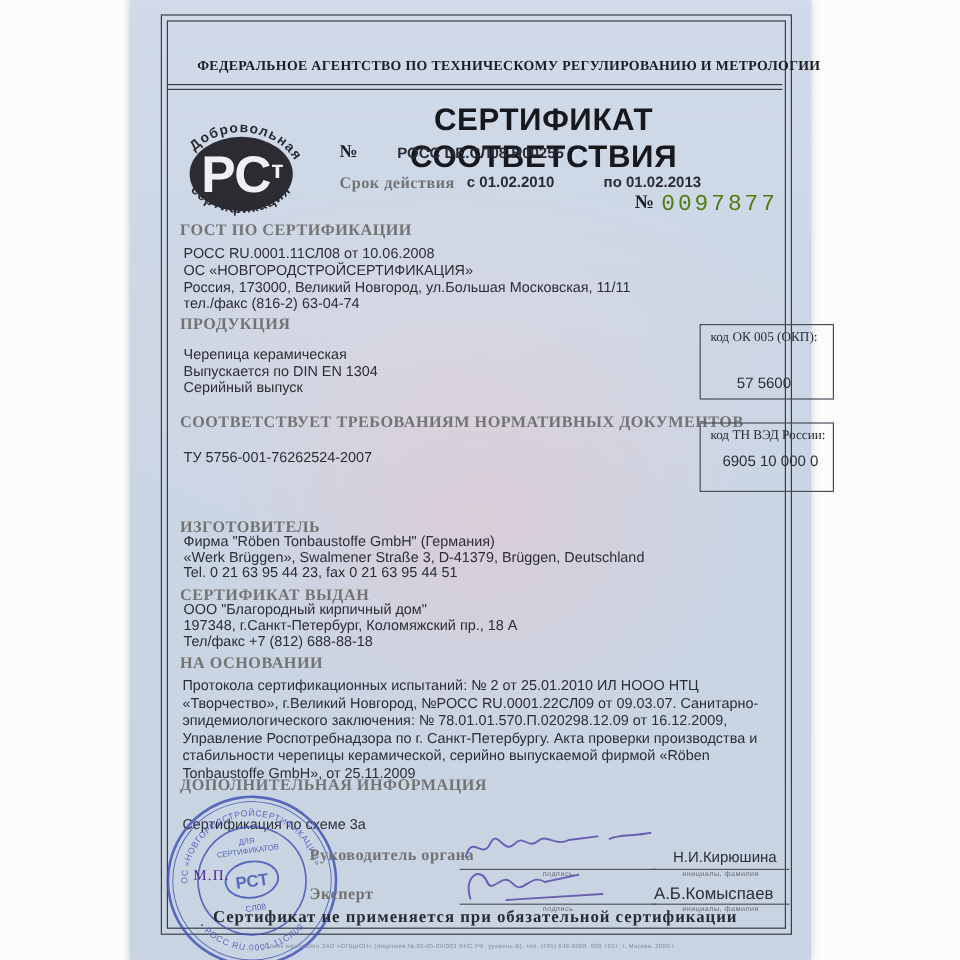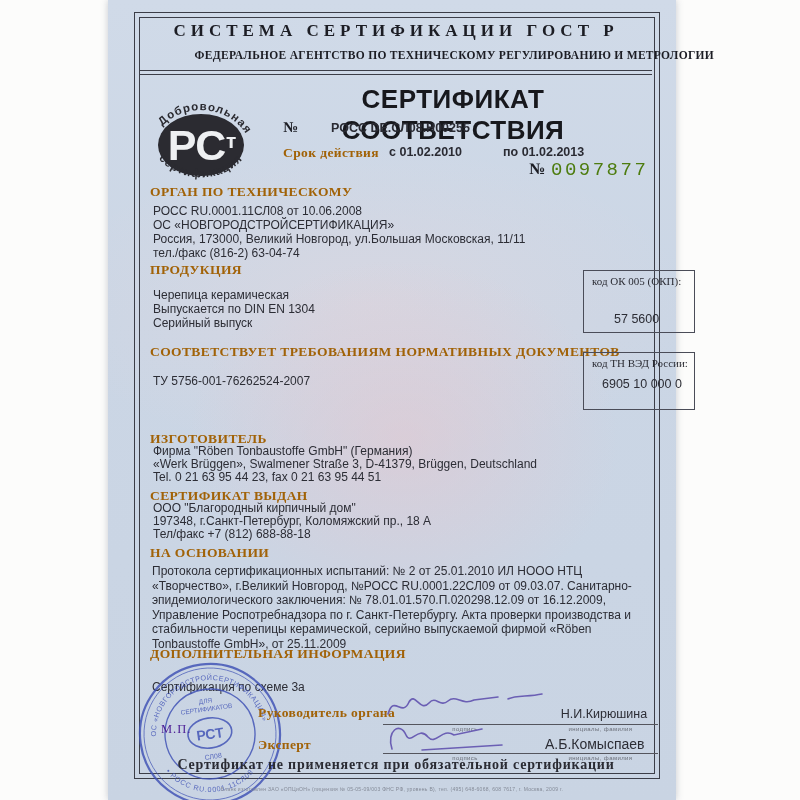--- a/index.html
+++ b/index.html
@@ -7,27 +7,27 @@
         font-family:"Liberation Sans",sans-serif;color:#26272e;}
   .paper{position:absolute;left:108px;top:0;width:568px;height:800px;
     background:
       radial-gradient(ellipse 300px 250px at 52% 55%, rgba(231,197,204,.50), rgba(231,197,204,0) 72%),
       radial-gradient(ellipse 430px 210px at 46% 38%, rgba(236,214,217,.35), rgba(236,214,217,0) 75%),
       linear-gradient(180deg,#d0dae8 0%,#cbd6e5 40%,#c9d4e3 100%);
     box-shadow:0 0 7px rgba(60,70,90,.28);}
   .abs{position:absolute;}
   .nw{white-space:nowrap;}
   .serif{font-family:"Liberation Serif",serif;}
-  .hd{font-family:"Liberation Serif",serif;font-weight:bold;color:#a16207;font-size:13.5px;letter-spacing:.4px;white-space:nowrap;}
+  .hd{font-family:"Liberation Serif",serif;font-weight:bold;color:#737373;font-size:13.5px;letter-spacing:.4px;white-space:nowrap;}
   .bl{font-size:12px;line-height:14px;color:#2c2d35;white-space:nowrap;}
   .frame-outer{position:absolute;left:134px;top:12px;width:524px;height:765px;border:1.6px solid #3b3d47;}
   .frame-inner{position:absolute;left:139px;top:17px;width:514px;height:755px;border:1px solid #3b3d47;}
   .hdr1{left:134px;top:21px;width:524px;text-align:center;font-family:"Liberation Serif",serif;
         font-weight:bold;font-size:17px;letter-spacing:5px;color:#1c1d24;}
-  .hdr2{left:134px;top:49px;width:580px;text-align:right;font-family:"Liberation Serif",serif;
+  .hdr2{left:134px;top:49px;width:580px;text-align:center;font-family:"Liberation Serif",serif;
         font-weight:bold;font-size:11.5px;letter-spacing:.3px;color:#1c1d24;}
   .dbl{left:140px;top:70px;width:512px;height:3px;border-top:1.5px solid #3b3d47;border-bottom:1px solid #3b3d47;}
   .title{left:248px;top:84px;width:410px;text-align:center;font-weight:bold;font-size:26px;
          letter-spacing:.5px;color:#17181d;}
   .codebox{border:1px solid #4a4c58;position:absolute;margin-left:37px;}
   .codebox .lab{font-family:"Liberation Serif",serif;font-size:11px;color:#2a2b33;padding:4px 0 0 8px;white-space:nowrap;}
   .codebox .val{position:absolute;font-size:12.5px;color:#2c2d35;white-space:nowrap;}
   .cap{font-size:6px;color:#6a6e78;letter-spacing:.4px;text-align:center;}
   .sigline{height:1px;background:#54555d;}
   .red{font-family:Liberation Mono, monospace;font-size:19px;letter-spacing:2.5px;color:#4d7c0f;}
@@ -35,21 +35,20 @@
 </style>
 </head>
 <body>
 
 <div class="page">
   <div class="paper"></div>
 
   <div class="frame-outer"></div>
   <div class="frame-inner"></div>
 
-  <div class="abs hdr1">СИСТЕМА СЕРТИФИКАЦИИ ГОСТ Р</div>
   <div class="abs hdr2">ФЕДЕРАЛЬНОЕ АГЕНТСТВО ПО ТЕХНИЧЕСКОМУ РЕГУЛИРОВАНИЮ И МЕТРОЛОГИИ</div>
   <div class="abs dbl"></div>
 
   <svg class="abs" style="left:140px;top:86px" width="122" height="114" viewBox="0 0 122 114">
     <defs>
       <path id="logoTop" d="M 13,54 A 51,45 0 0 1 109,54"></path>
       <path id="logoBot" d="M 11,60 A 53,47 0 0 0 111,60"></path>
     </defs>
     <text font-family="Liberation Sans, sans-serif" font-size="11.5" font-weight="bold" fill="#2b2b31" letter-spacing="1">
       <textPath href="#logoTop" startOffset="14%">Добровольная</textPath>
@@ -64,21 +63,21 @@
 
   <div class="abs title">СЕРТИФИКАТ СООТВЕТСТВИЯ</div>
   <div class="abs serif nw" style="left:283px;top:119px;font-size:15px;font-weight:bold;color:#1c1d24">№</div>
   <div class="abs nw" style="left:331px;top:121px;font-size:12.5px;font-weight:bold;color:#2a2b33">РОСС DE.СЛ08.Н00255</div>
   <div class="abs hd" style="left:283px;top:145px">Срок действия</div>
   <div class="abs nw" style="left:389px;top:145px;font-size:12.5px;font-weight:bold;color:#2a2b33">с 01.02.2010</div>
   <div class="abs nw" style="left:503px;top:145px;font-size:12.5px;font-weight:bold;color:#2a2b33">по 01.02.2013</div>
   <div class="abs serif nw" style="left:529px;top:160px;font-size:16px;font-weight:bold;color:#1c1d24">№</div>
   <div class="abs red nw" style="left:551px;top:159px">0097877</div>
 
-  <div class="abs hd" style="left:150px;top:184px">ОРГАН ПО ТЕХНИЧЕСКОМУ</div>
+  <div class="abs hd" style="left:150px;top:184px">ГОСТ ПО СЕРТИФИКАЦИИ</div>
   <div class="abs bl" style="left:153px;top:204px">РОСС RU.0001.11СЛ08 от  10.06.2008</div>
   <div class="abs bl" style="left:153px;top:218px">ОС «НОВГОРОДСТРОЙСЕРТИФИКАЦИЯ»</div>
   <div class="abs bl" style="left:153px;top:232px">Россия, 173000, Великий Новгород, ул.Большая Московская, 11/11</div>
   <div class="abs bl" style="left:153px;top:246px">тел./факс (816-2) 63-04-74</div>
 
   <div class="abs hd" style="left:150px;top:262px">ПРОДУКЦИЯ</div>
   <div class="abs bl" style="left:153px;top:288px">Черепица керамическая</div>
   <div class="abs bl" style="left:153px;top:302px">Выпускается по DIN EN 1304</div>
   <div class="abs bl" style="left:153px;top:316px">Серийный выпуск</div>
   <div class="codebox" style="left:546px;top:270px;width:110px;height:61px">

